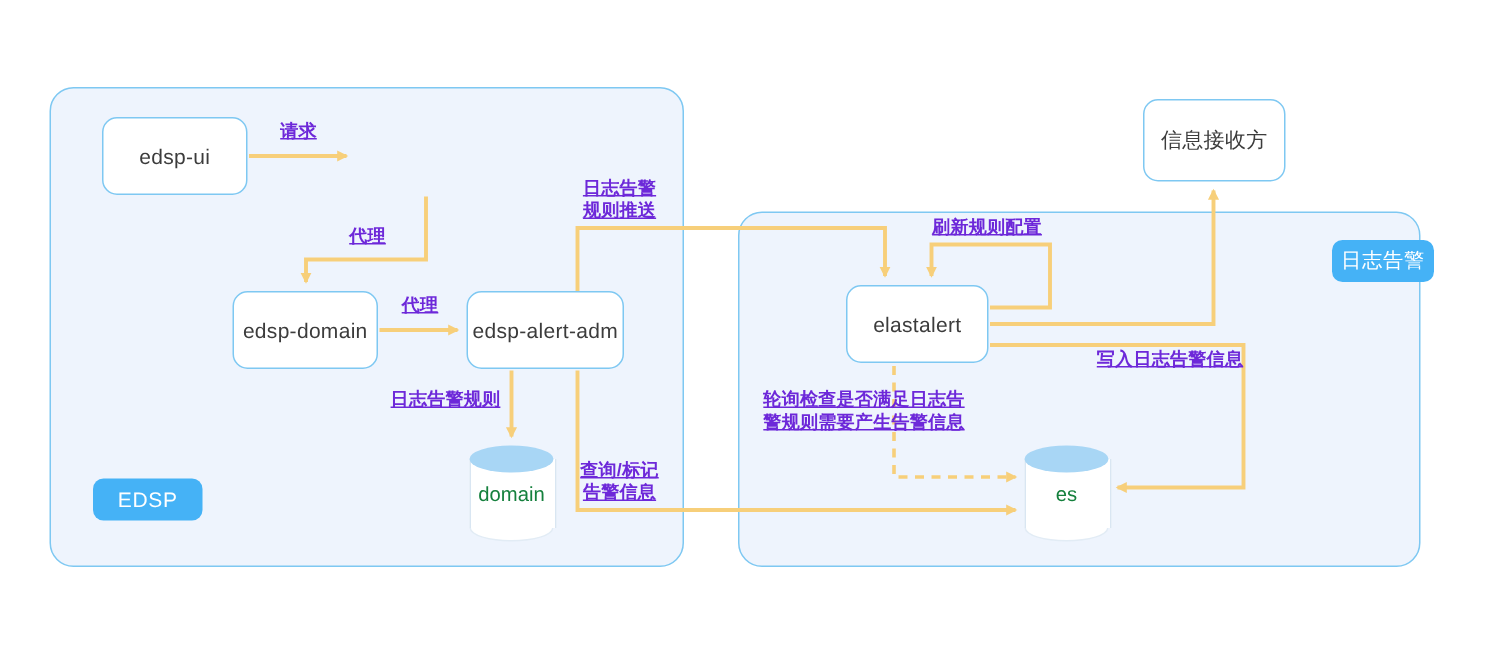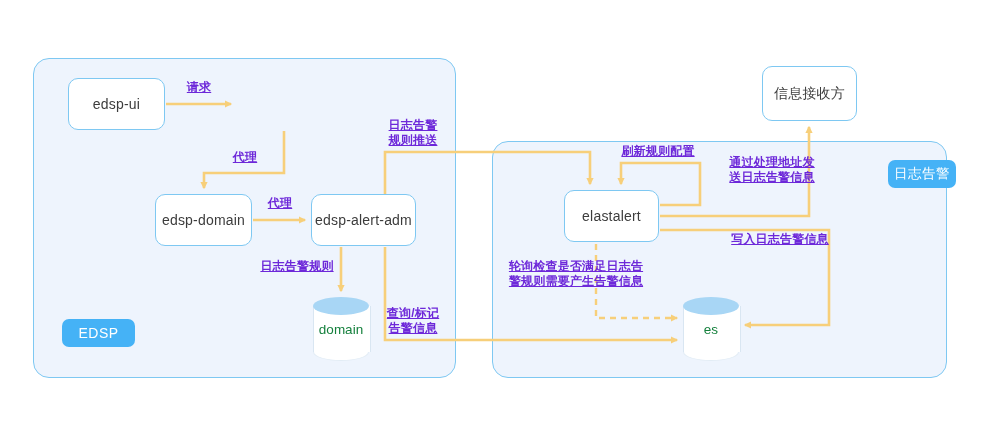--- a/index.html
+++ b/index.html
@@ -120,19 +120,17 @@
 
   <div class="elabel" style="left:166px;top:80px;width:66px;">请求</div>
   <div class="elabel" style="left:204px;top:150px;width:82px;">代理</div>
   <div class="elabel" style="left:253px;top:196px;width:54px;">代理</div>
   <div class="elabel" style="left:255px;top:259px;width:84px;">日志告警规则</div>
   <div class="elabel" style="left:380px;top:118px;width:66px;">日志告警
 规则推送</div>
   <div class="elabel" style="left:380px;top:306px;width:66px;">查询/标记
 告警信息</div>
   <div class="elabel" style="left:612px;top:144px;width:92px;">刷新规则配置</div>
-  <div class="elabel" style="left:718px;top:155px;width:108px;">通过处理地址发
-送日志告警信息</div>
   <div class="elabel" style="left:720px;top:232px;width:120px;">写入日志告警信息</div>
   <div class="elabel" style="left:496px;top:259px;width:160px;">轮询检查是否满足日志告
 警规则需要产生告警信息</div>
 
 </div>
 
 </body></html>

